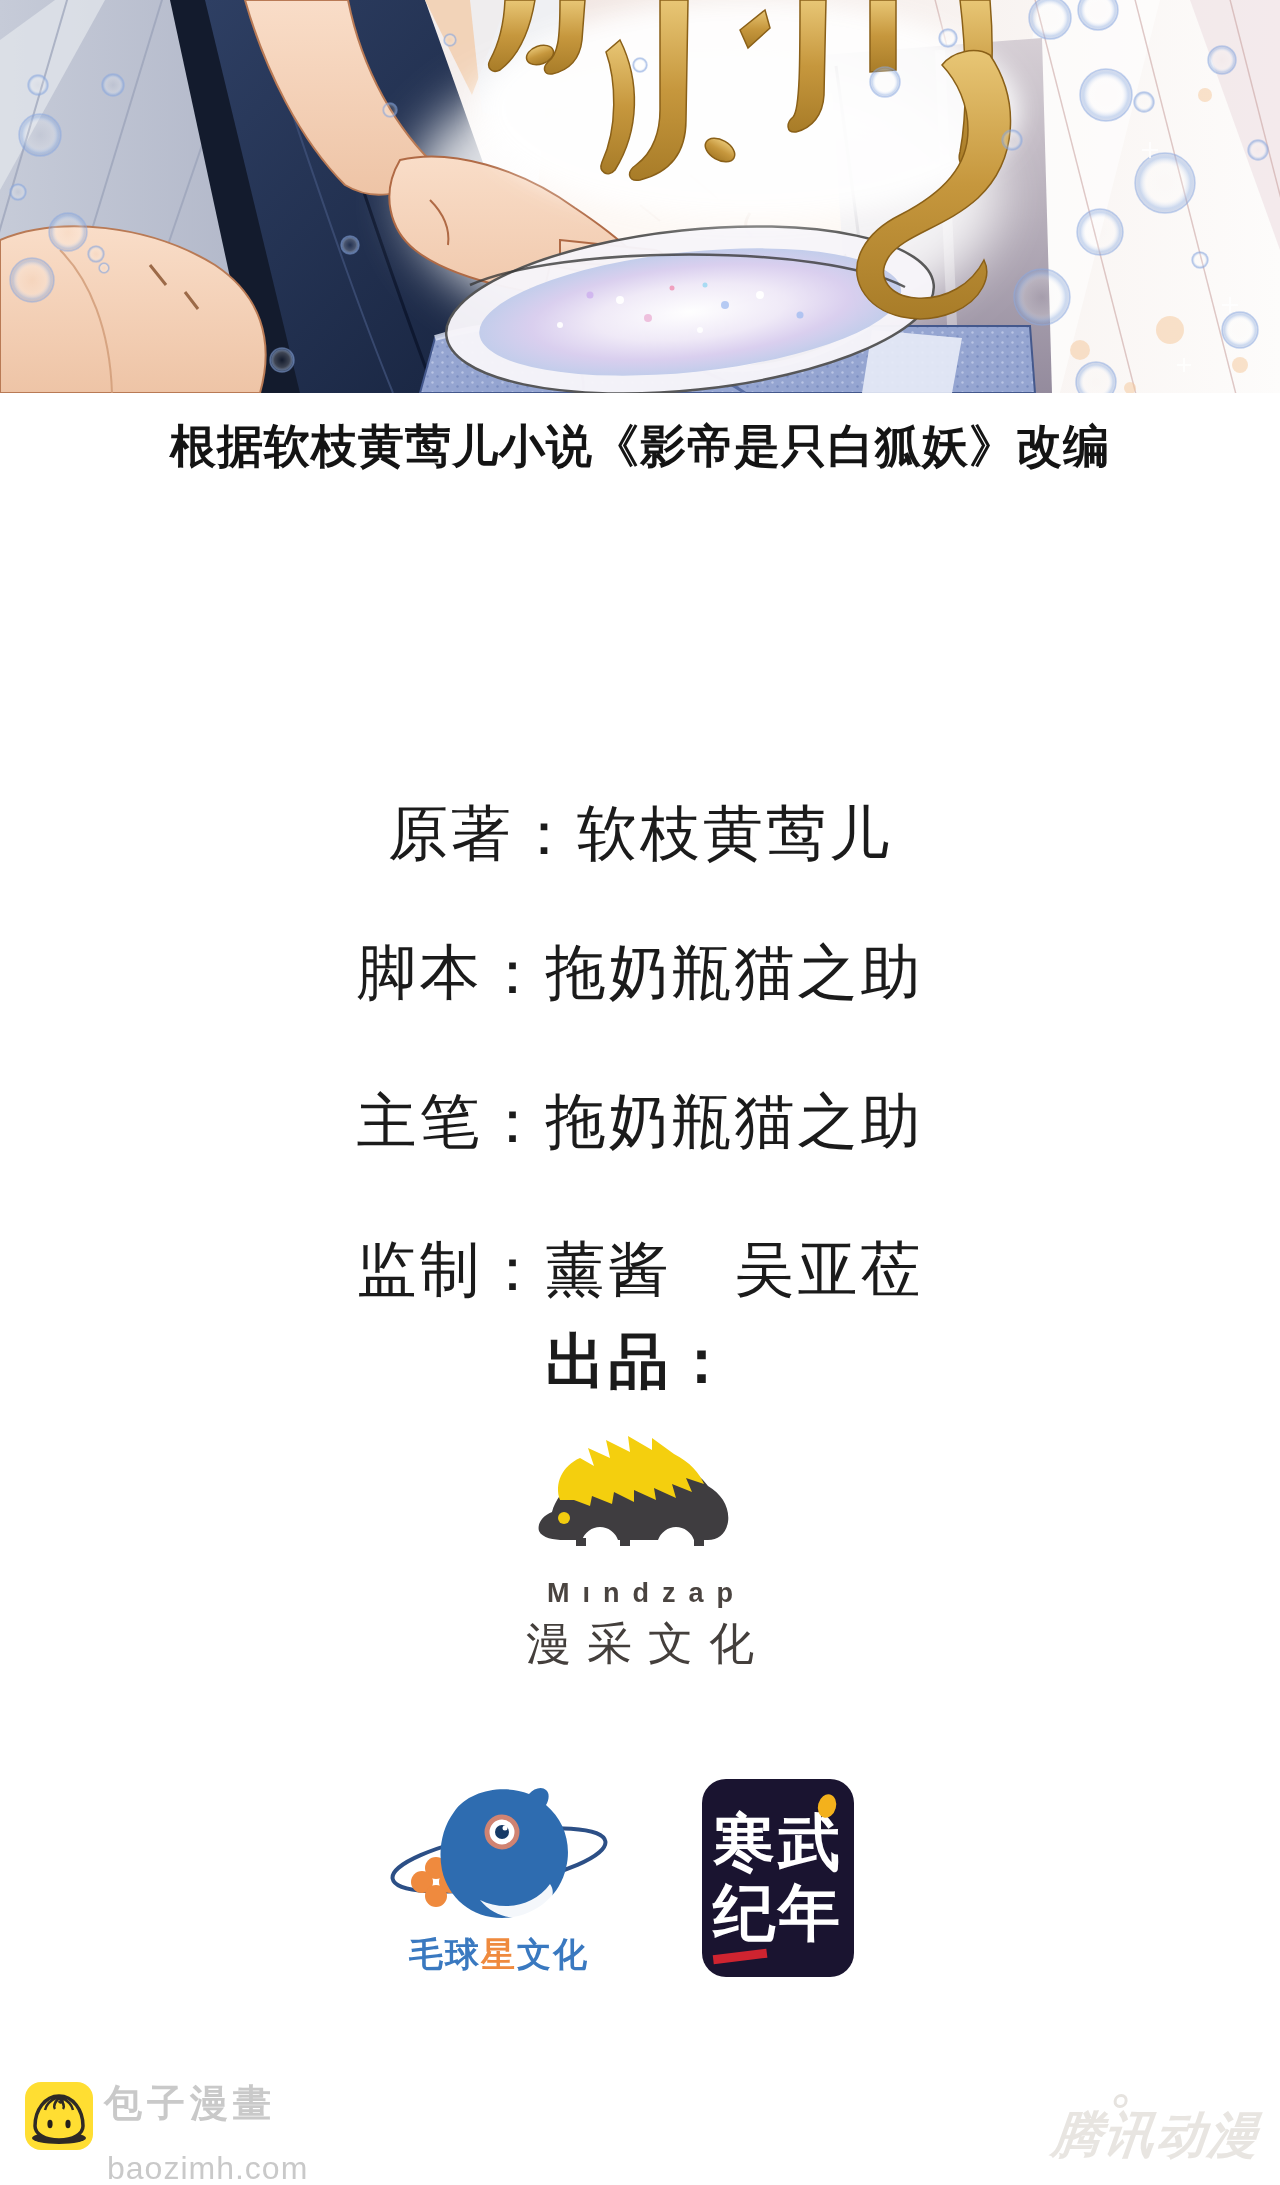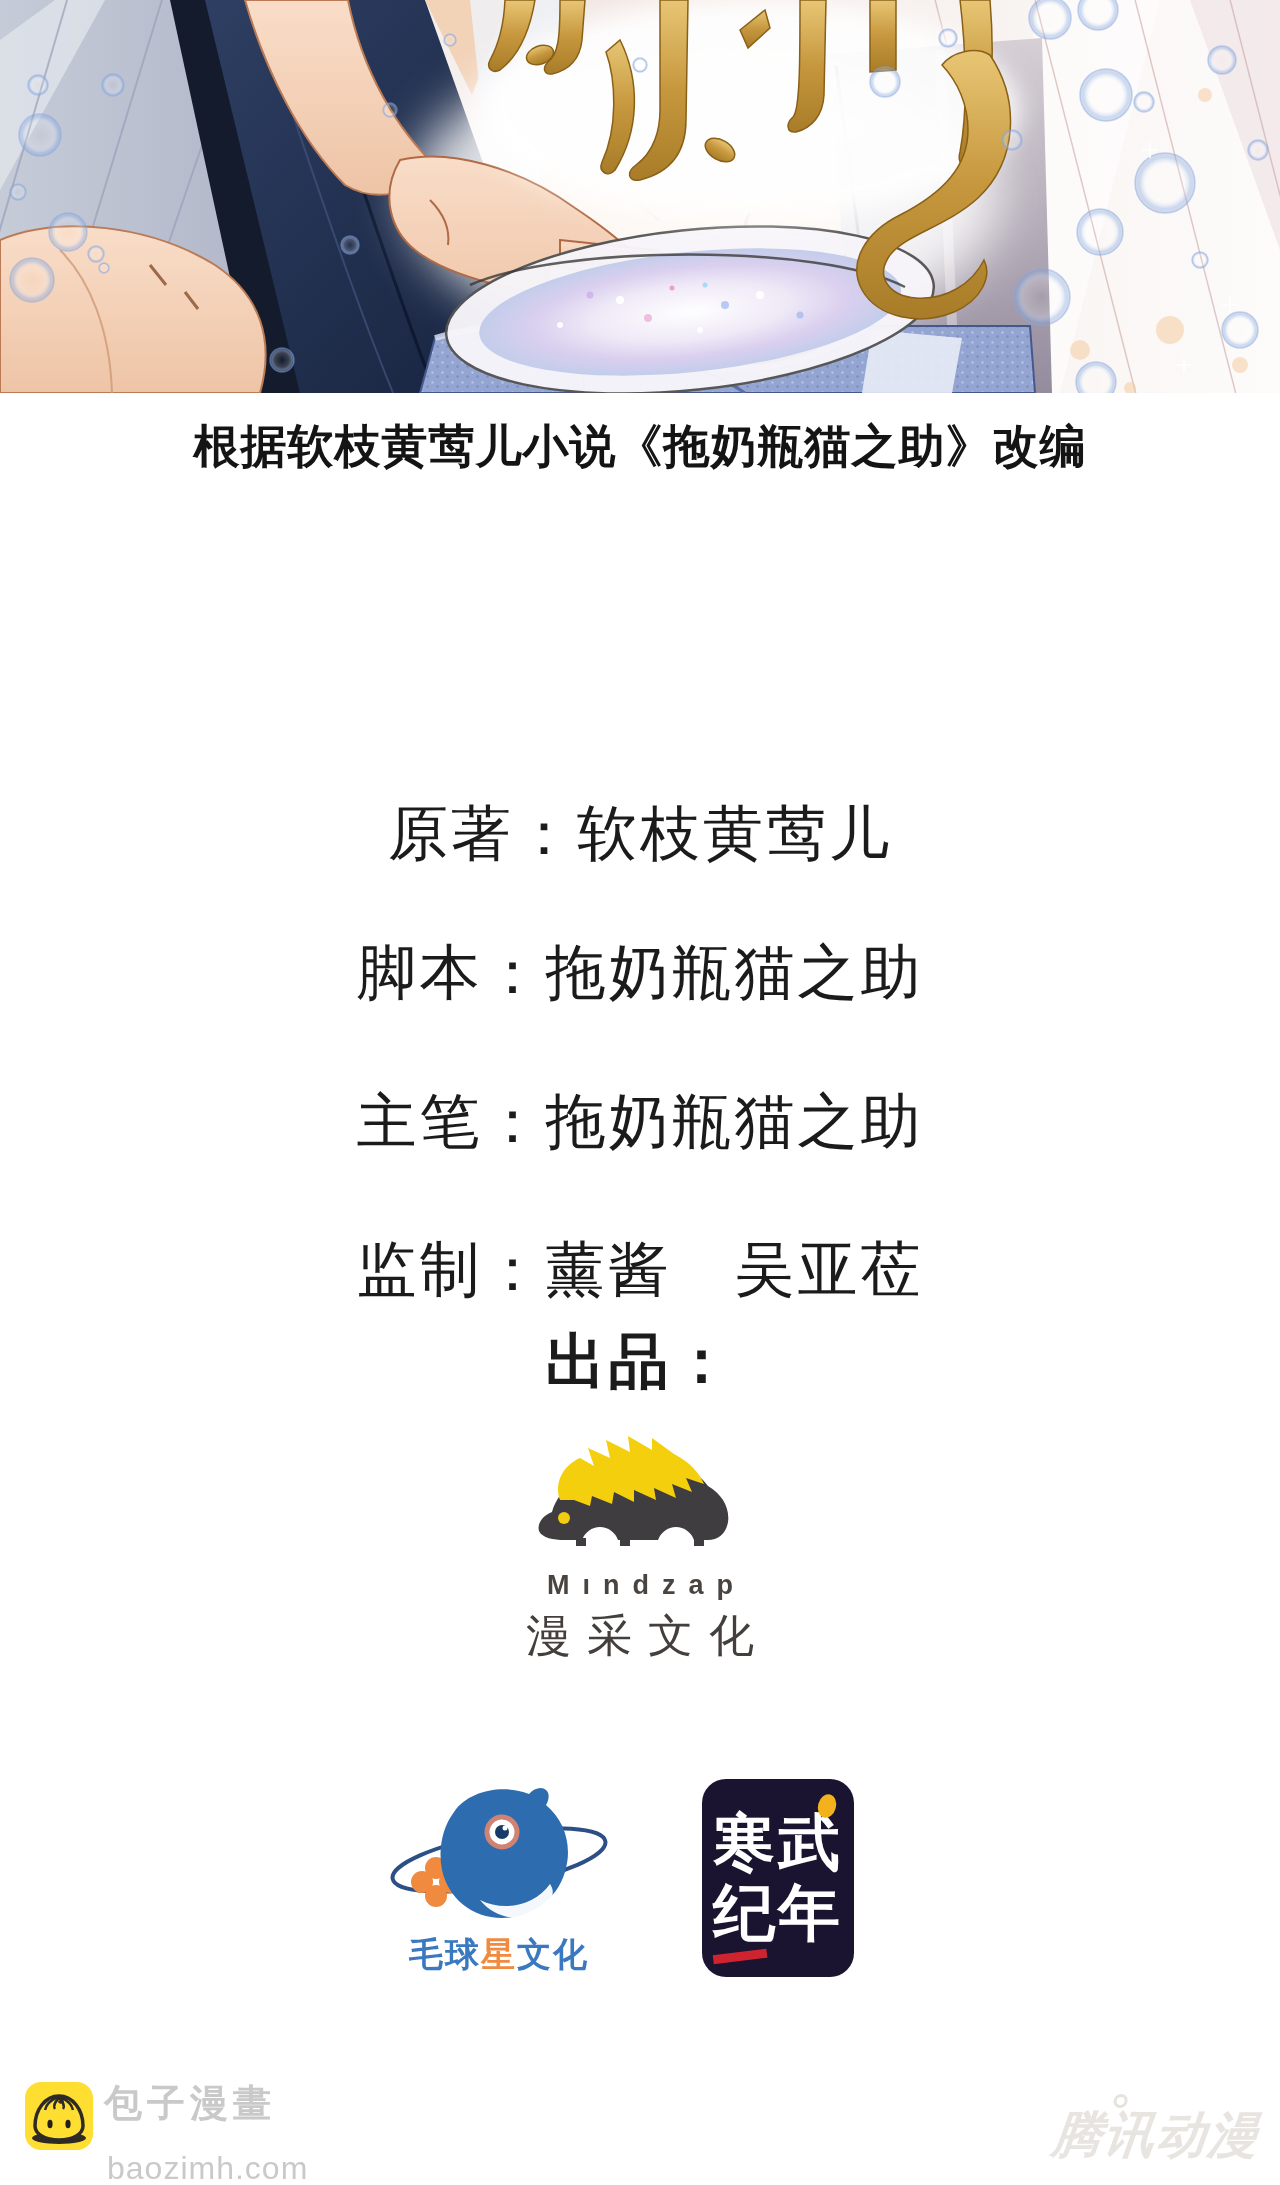--- a/index.html
+++ b/index.html
@@ -9,21 +9,21 @@
   .hero svg{display:block;}
   .adaptation{position:absolute;left:0;top:416px;width:1280px;text-align:center;
         font-size:46px;font-weight:700;color:#141414;letter-spacing:1px;}
   .credit{position:absolute;left:0;width:1280px;box-sizing:border-box;
         text-align:center;font-size:60px;font-weight:500;color:#1b1b1b;letter-spacing:3px;}
   .c1{top:794px;} .c2{top:933px;} .c3{top:1082px;} .c4{top:1230px;}
   .producer{position:absolute;left:0;top:1322px;width:1280px;text-align:center;
         font-size:60px;font-weight:700;color:#1b1b1b;letter-spacing:3px;}
   .mindzap{position:absolute;left:0;top:1426px;width:1280px;text-align:center;}
   .mindzap .creature{display:block;margin:0 auto;}
-  .mz-word{margin-top:4px;font-size:27px;font-weight:700;color:#4a4440;letter-spacing:13px;text-indent:13px;}
+  .mz-word{margin-top:12px;font-size:27px;font-weight:700;color:#4a4440;letter-spacing:13px;text-indent:13px;}
   .mz-cn{margin-top:5px;font-size:45px;font-weight:400;color:#443f3c;letter-spacing:16px;text-indent:16px;}
   .logo-maoqiu{position:absolute;left:384px;top:1772px;}
   .logo-hanwu{position:absolute;left:699px;top:1776px;}
   .wm-baozi-icon{position:absolute;left:25px;top:2082px;}
   .wm-baozi-cn{position:absolute;left:104px;top:2078px;font-size:38px;font-weight:600;letter-spacing:5px;}
   .wm-baozi-url{position:absolute;left:107px;top:2138px;font-size:32px;font-weight:400;letter-spacing:1px;margin-top:12px;}
   .wm-tencent{position:absolute;left:1052px;top:2102px;font-size:50px;font-weight:900;
         font-style:italic;letter-spacing:2px;transform:skewX(-6deg);}
   .wm-tencent .dot{position:absolute;left:58px;top:-8px;width:14px;height:14px;border:3px solid #e6e3df;
         border-radius:50%;box-sizing:border-box;}
@@ -220,21 +220,21 @@
         <circle cx="450" cy="40" r="6" fill="url(#bub)"></circle>
       </g>
       <g stroke="#ffffff" stroke-width="2" opacity="0.85">
         <path d="M 1142,150 h 16 M 1150,142 v 16"></path>
         <path d="M 1222,305 h 16 M 1230,297 v 16"></path>
         <path d="M 1177,365 h 14 M 1184,358 v 14"></path>
       </g>
     </svg>
   </div>
 
-  <div class="adaptation">根据软枝黄莺儿小说《拖奶瓶猫之助》改编</div>
+  <div class="adaptation">根据软枝黄莺儿小说《影帝是只白狐妖》改编</div>
 
   <div class="credit c1">原著：软枝黄莺儿</div>
   <div class="credit c2">脚本：拖奶瓶猫之助</div>
   <div class="credit c3">主笔：拖奶瓶猫之助</div>
   <div class="credit c4">监制：薰酱　吴亚莅</div>
 
   <div class="producer">出品：</div>
 
   <div class="mindzap">
     <svg class="creature" width="212" height="140" viewBox="0 0 212 140">

